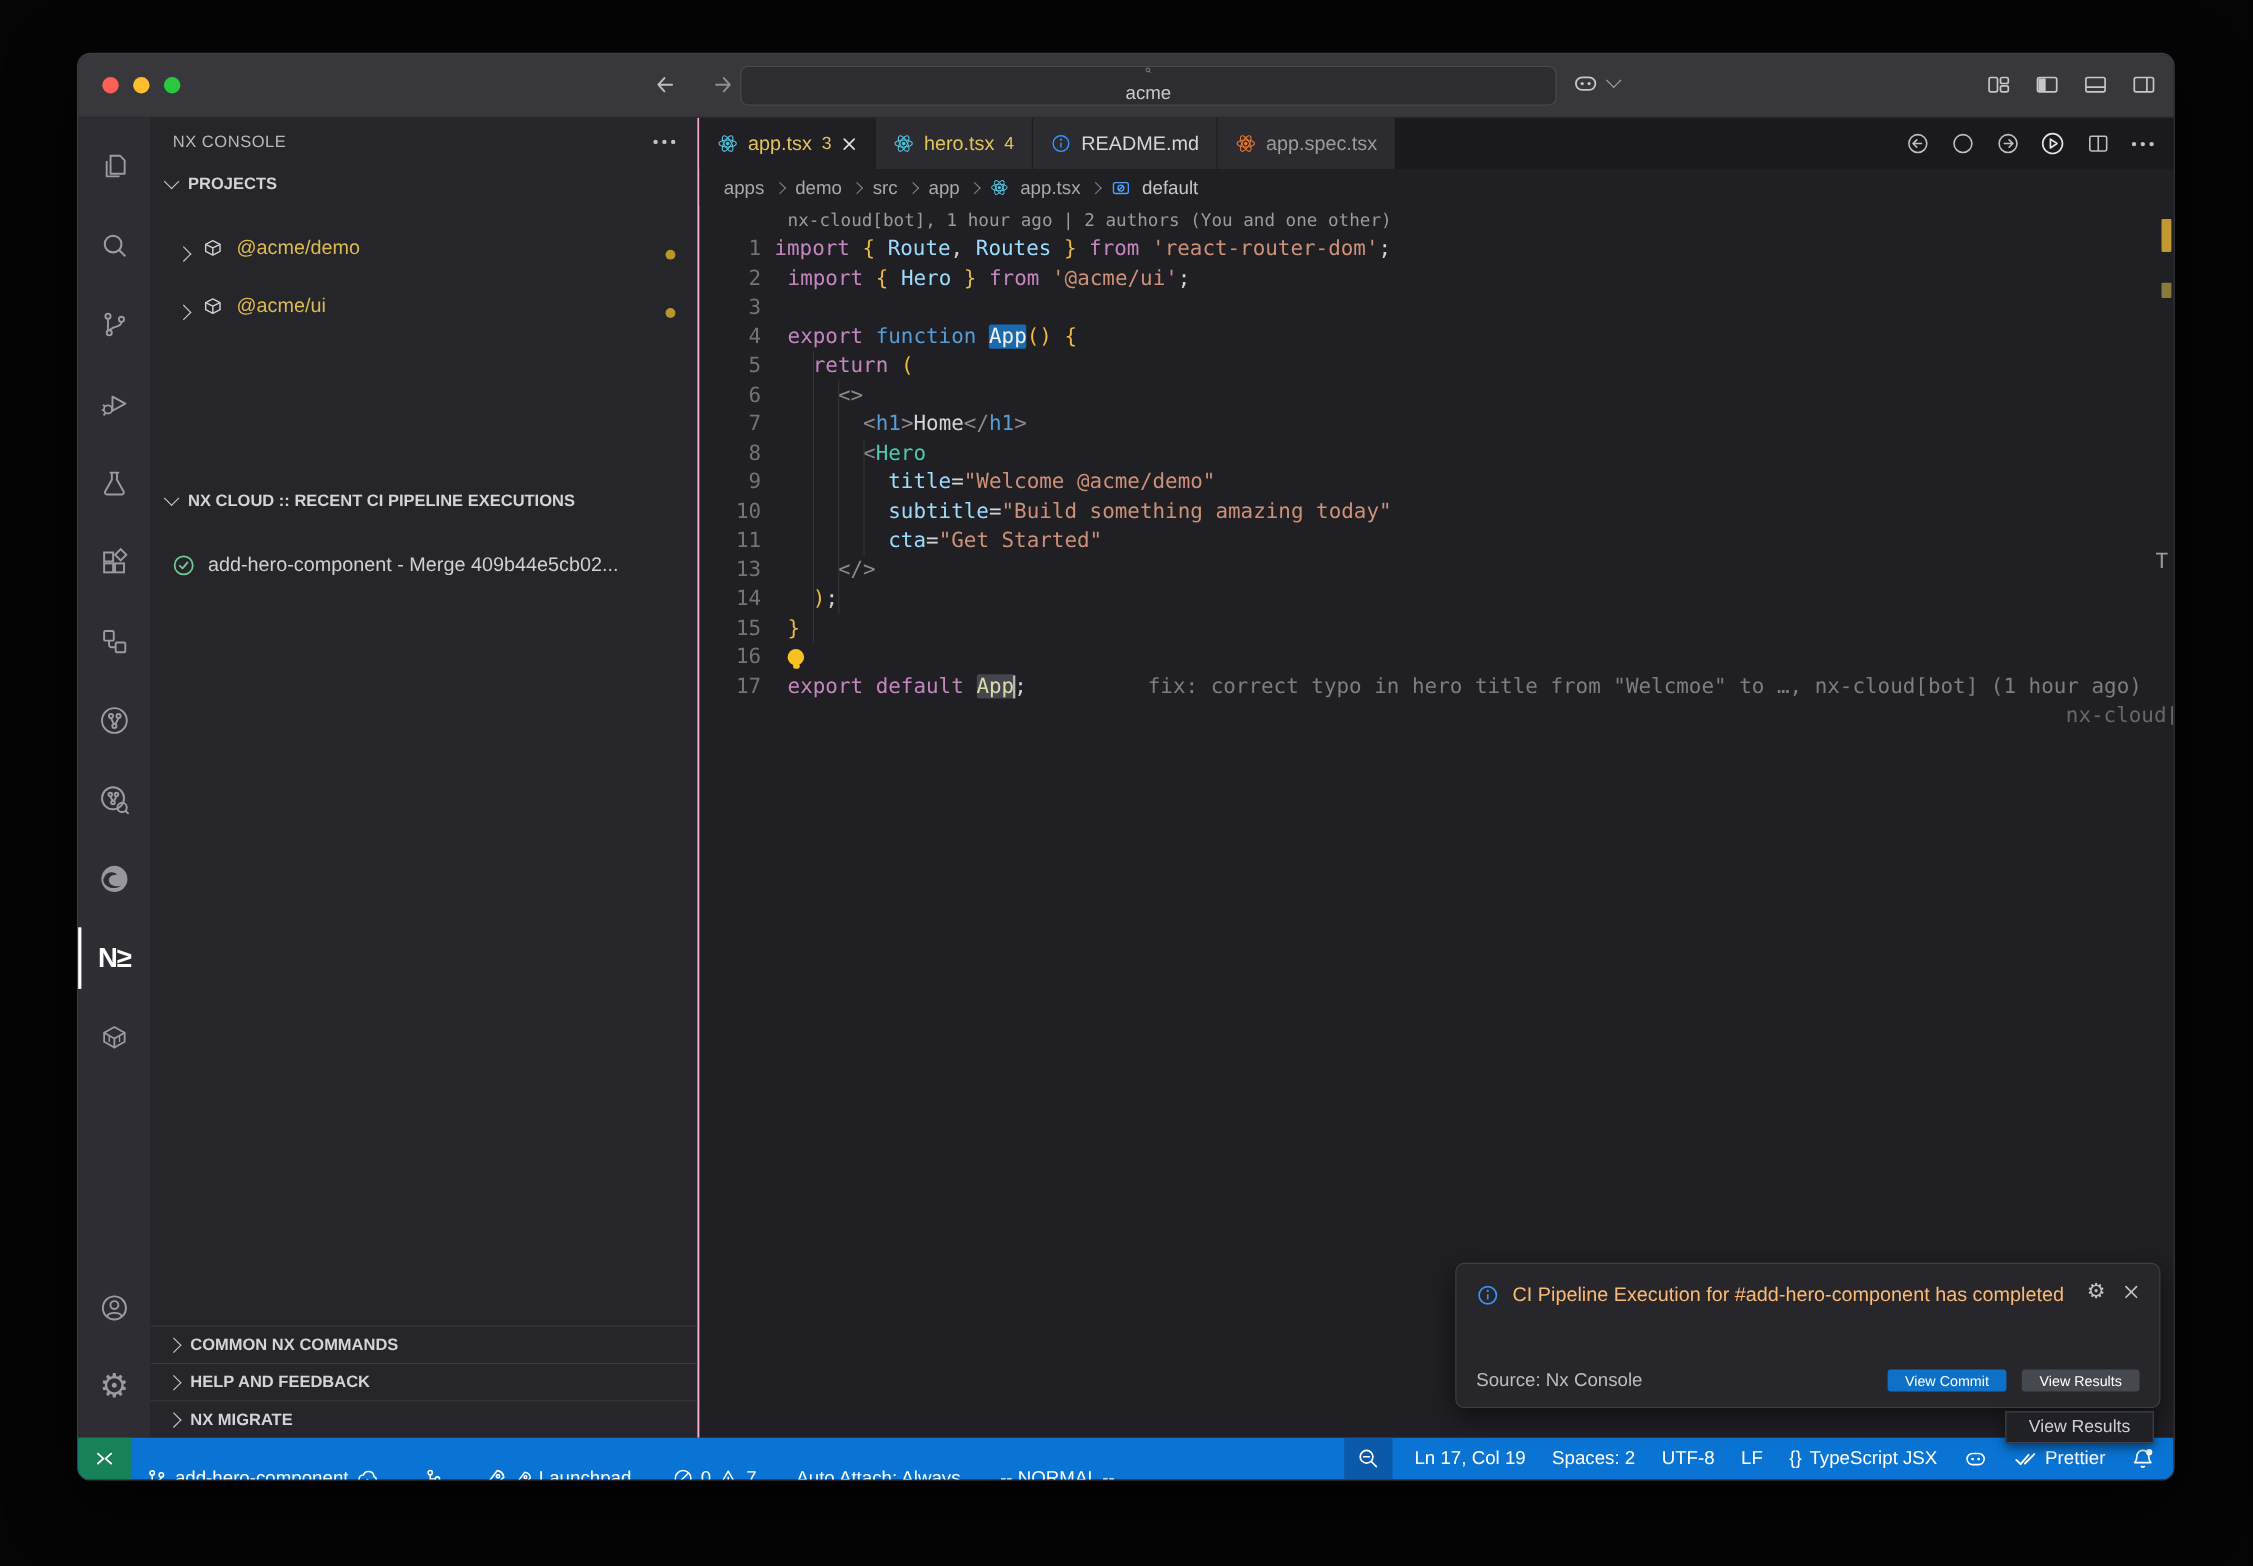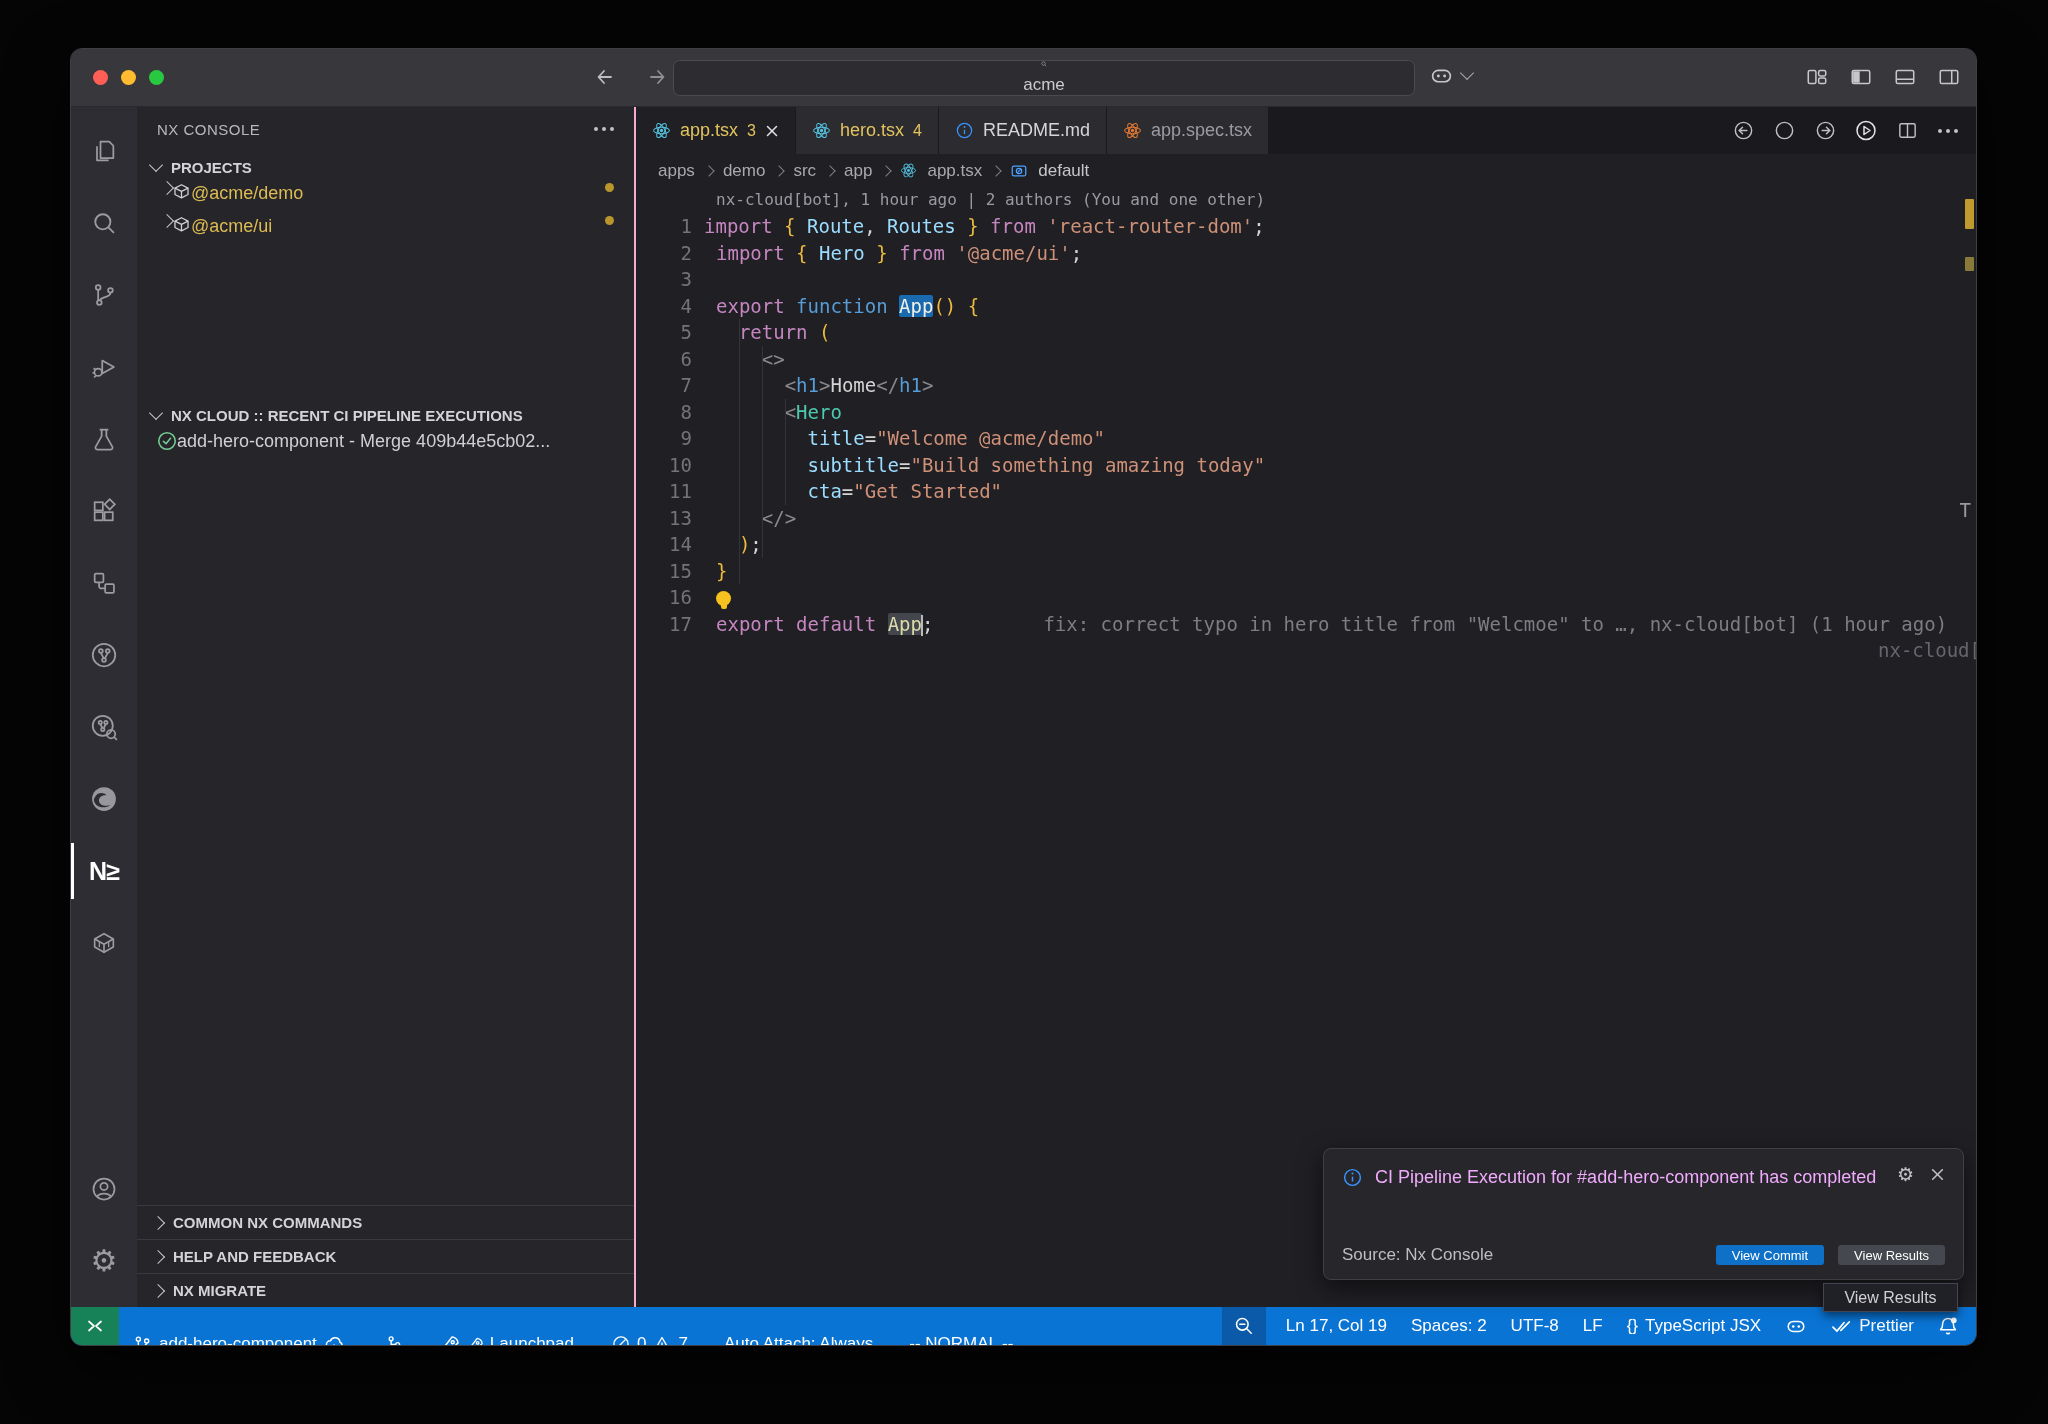--- a/index.html
+++ b/index.html
@@ -30,21 +30,21 @@
   .acell.push{margin-top:auto;}
   .gear-glyph{font-size:30px;color:#9b9ba1;line-height:1;font-family:"DejaVu Sans",sans-serif;}
   
   .sidebar{width:497px;flex:0 0 497px;background:#25252a;border-right:2px solid #f9a8d4;display:flex;flex-direction:column;min-height:0;}
   .sb-title{height:44px;flex:0 0 44px;display:flex;align-items:center;padding:0 20px;color:#b9b9bd;font-size:15px;letter-spacing:.5px;}
   .sb-title .sp{flex:1}
   .dots{display:flex;gap:4px;}
   .dots i{width:4px;height:4px;border-radius:50%;background:#c2c2c6;}
   .sb-sechead{height:32px;flex:0 0 32px;display:flex;align-items:center;gap:10px;padding:0 8px 0 14px;
     color:#d4d4d8;font-weight:bold;font-size:15px;}
-  .sb-item{height:33px;flex:0 0 33px;display:flex;align-items:flex-start;padding:0 20px 0 28px;font-size:18px;}
+  .sb-item{height:33px;flex:0 0 33px;display:flex;align-items:flex-end;gap:12px;padding:0 20px 0 28px;font-size:18px;margin-top:20px;}
   .sb-item .sp{flex:1}
   .yellow-dot{width:9px;height:9px;border-radius:50%;background:#b9952e;}
   .proj-label{color:#ddbb54;}
   .cloud-label{color:#cfcfd4;}
   .sb-spacer{flex:0 0 150px;}
   .sb-flex{flex:1 1 auto;}
   .sb-collapsed .sb-sechead{border-top:1px solid #39393f;height:33px;flex:0 0 33px;}
   .cv{width:9px;height:9px;border-right:1.6px solid #c8c8cc;border-bottom:1.6px solid #c8c8cc;
     transform:rotate(45deg);margin-top:-5px;flex:0 0 9px;}
   .cr{width:9px;height:9px;border-right:1.6px solid #c8c8cc;border-bottom:1.6px solid #c8c8cc;
@@ -89,21 +89,21 @@
   .remote{width:48px;background:#178157;display:flex;align-items:center;justify-content:center;}
   .st-left{display:flex;align-items:stretch;gap:14px;padding-left:10px;margin-top:36px;}
   .st-right{margin-left:auto;display:flex;align-items:stretch;gap:16px;padding-right:14px;}
   .magseg{background:#0b5aa9;padding:0 12px;display:flex;align-items:center;}
   .bellwrap{position:relative;display:flex;align-items:center;}
   
   .toast{position:absolute;left:1252px;top:1099px;width:641px;height:132px;background:#26262b;
     border:1px solid #3f3f46;border-radius:8px;box-shadow:0 8px 24px rgba(0,0,0,.5);z-index:40;
     display:flex;flex-direction:column;padding:16px 18px 14px 18px;box-sizing:border-box;}
   .toast-row1{display:flex;gap:12px;}
-  .toast-msg{flex:1;color:#f0abfc;font-size:18px;line-height:25px;}
+  .toast-msg{flex:1;color:#fdba74;font-size:18px;line-height:25px;}
   .toast-actions{display:flex;gap:16px;align-items:flex-start;color:#c3c3c7;}
   .toast-gear{font-size:19px;line-height:19px;font-family:"DejaVu Sans",sans-serif;}
   .toast-row2{margin-top:auto;display:flex;align-items:center;}
   .toast-src{color:#bdbdc2;font-size:17px;}
   .toast-btns{margin-left:auto;display:flex;gap:14px;}
   .btn{height:20px;padding:0 16px;display:flex;align-items:center;border-radius:3px;font-size:13px;color:#fff;}
   .btn.primary{background:#0e70c7;}
   .btn.secondary{background:#45494f;}
   .tooltip{position:absolute;left:1752px;top:1234px;width:133px;height:27px;background:#202027;
     border:1px solid #454552;z-index:60;display:flex;align-items:center;justify-content:center;

